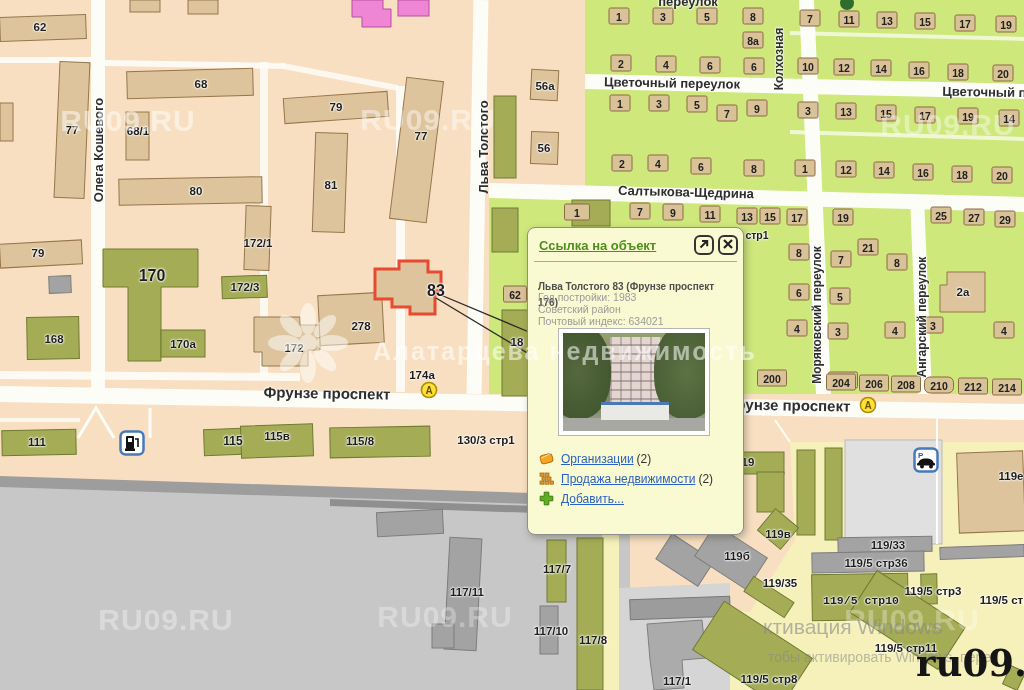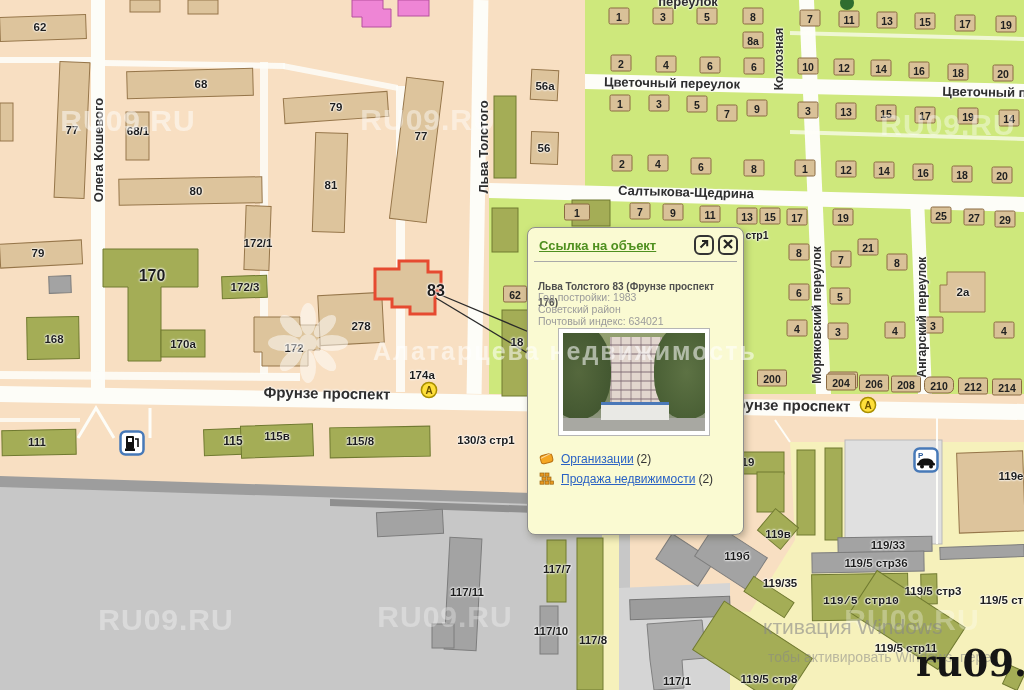--- a/index.html
+++ b/index.html
@@ -342,20 +342,26 @@
               <rect x="4" y="7" width="4" height="3.2"></rect>
               <rect x="9" y="7" width="4" height="3.2"></rect>
               <rect x="2" y="11" width="4" height="3.2"></rect>
               <rect x="7" y="11" width="4" height="3.2"></rect>
               <rect x="12" y="11" width="3.5" height="3.2"></rect>
             </g>
           </svg></span>
         <a>Продажа недвижимости</a>
         <span class="p-count">(2)</span>
       </div>
+      <div class="p-action">
+        <span class="ic"><svg width="17" height="17" viewBox="0 0 17 17">
+            <path d="M6.2 2.2 h4.6 v4 h4 v4.6 h-4 v4 H6.2 v-4 h-4 V6.2 h4 z" fill="#5fae22" stroke="#3c7a12" stroke-width="1"></path>
+          </svg></span>
+        <a>Добавить...</a>
+      </div>
     </div>
 </div>
 
 <div id="wm-alatar" class-="wm-big">Алатарцева недвижимость</div>
 <div id="wm-flower">
   <svg width="80" height="80" viewBox="0 0 80 80">
     <g fill="#ffffff">
       <ellipse cx="40" cy="16" rx="8" ry="16"></ellipse>
         <ellipse cx="40" cy="64" rx="8" ry="16"></ellipse>
       <ellipse cx="16" cy="40" rx="16" ry="8"></ellipse>

